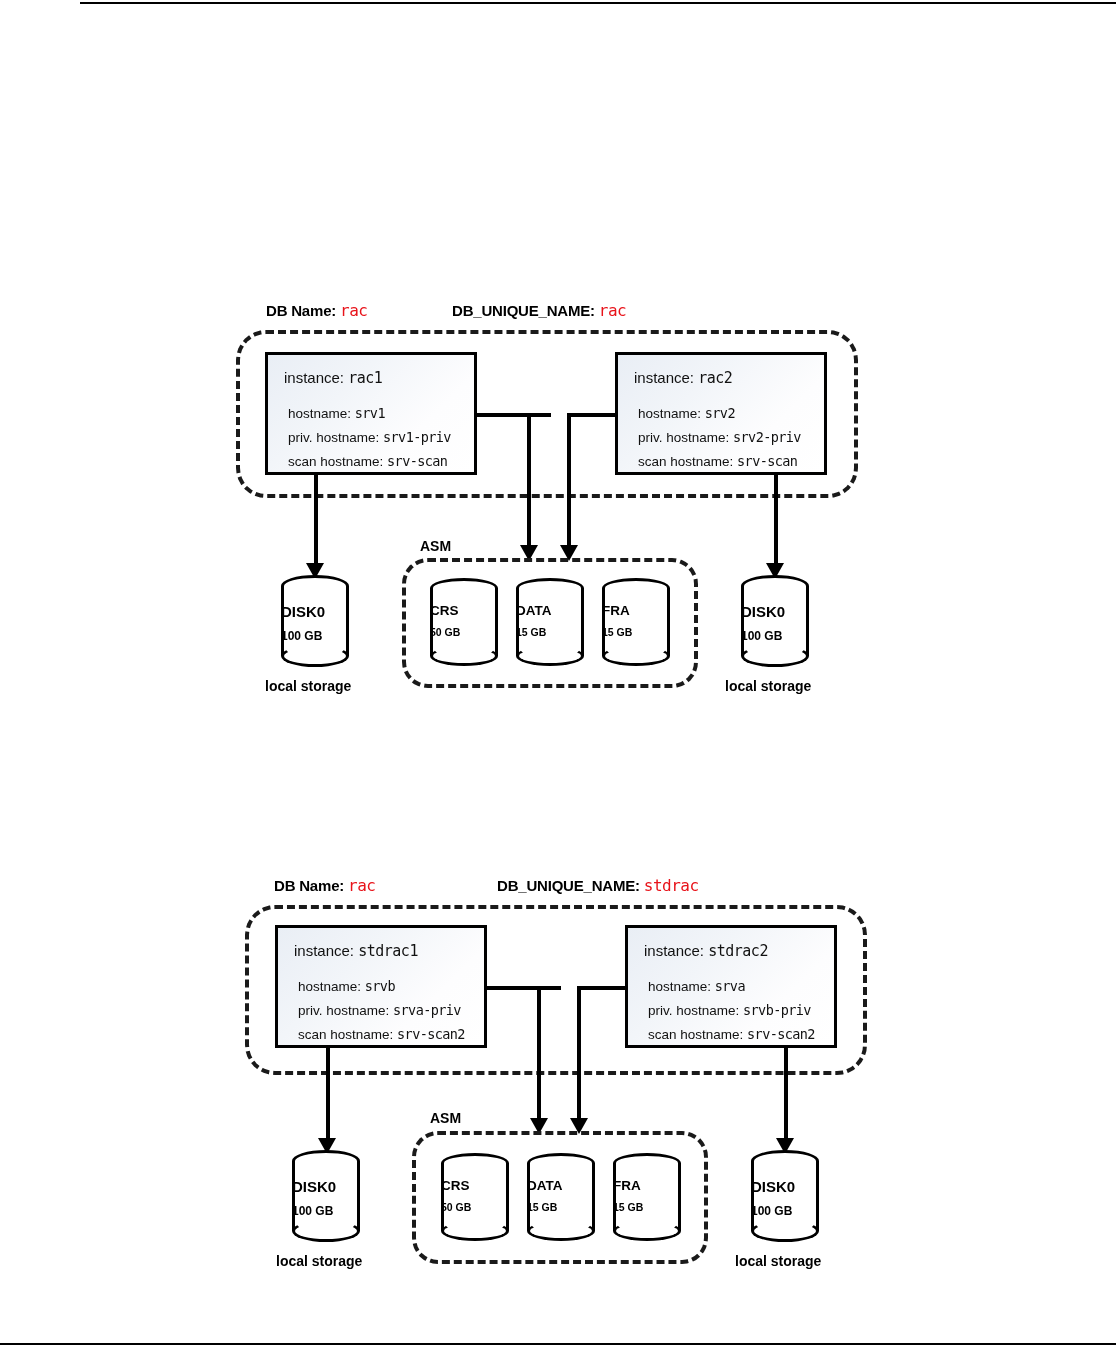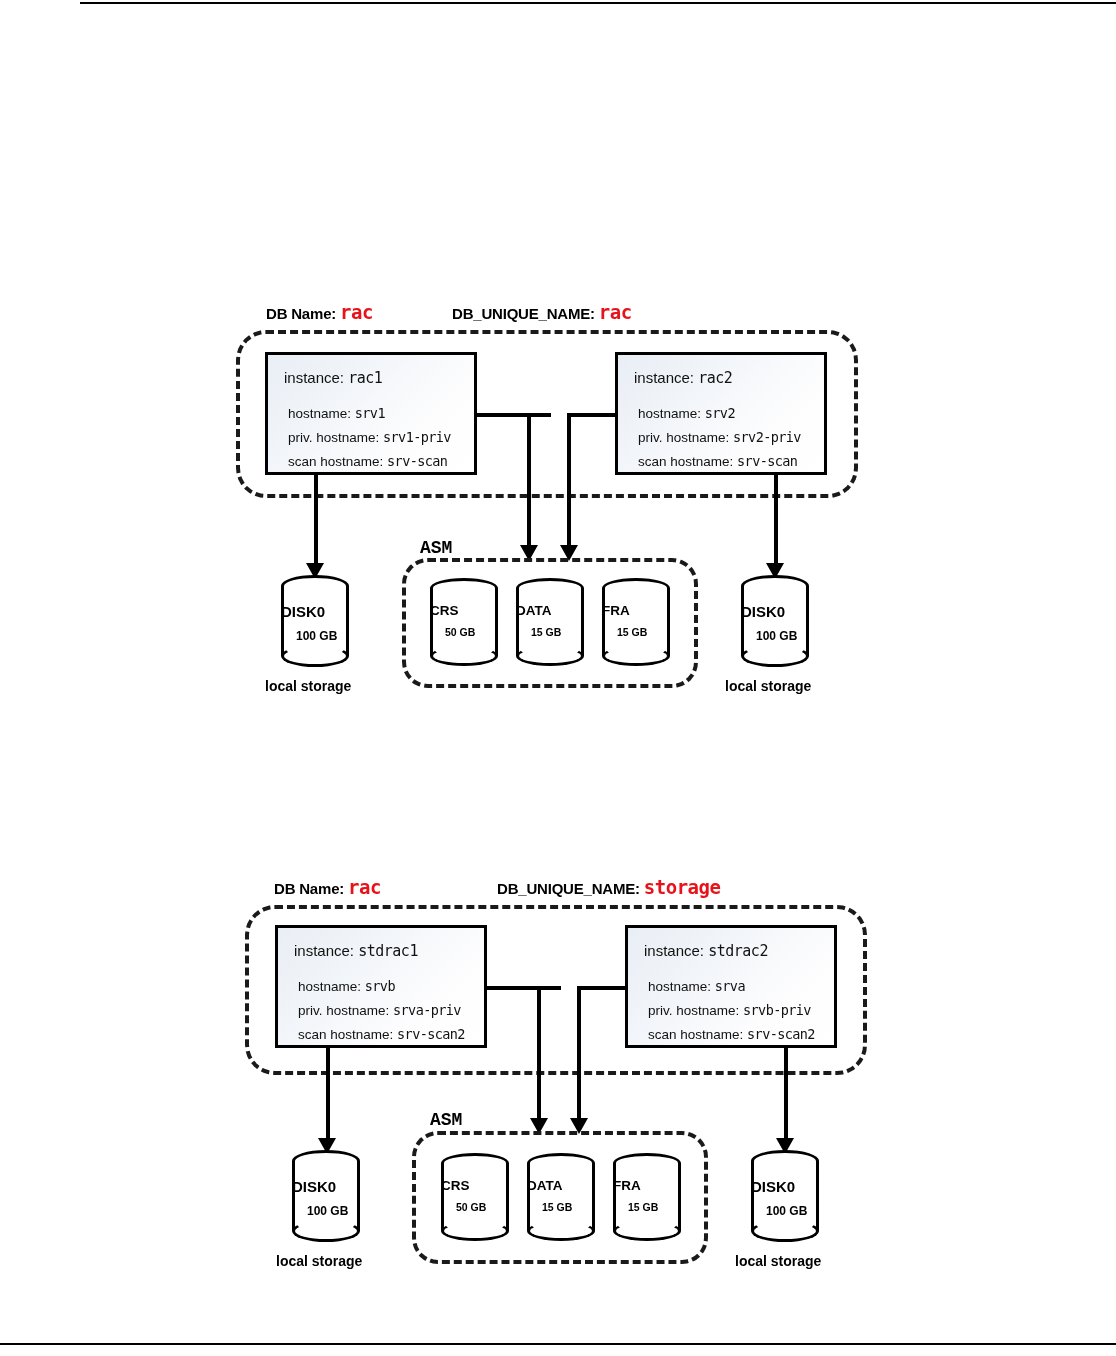--- a/index.html
+++ b/index.html
@@ -34,22 +34,22 @@
     position: absolute;
     white-space: nowrap;
     font-size: 15px;
     font-weight: bold;
     color: #000000;
     letter-spacing: -0.2px;
   }
   .hdr .val {
     font-family: "DejaVu Sans Mono", "Liberation Mono", monospace;
     color: #e8131a;
-    font-weight: bold;
-    font-size: 19px;
+    font-weight: normal;
+    font-size: 16px;
     letter-spacing: -0.5px;
   }
 
   
   .cluster {
     position: absolute;
     border: 4px dashed #1a1a1a;
     border-radius: 30px;
     box-sizing: border-box;
     background: transparent;
@@ -110,25 +110,24 @@
 
   
   .asm-group {
     position: absolute;
     border: 4px dashed #1a1a1a;
     border-radius: 26px;
     box-sizing: border-box;
   }
   .asm-label {
     position: absolute;
-    font-size: 18px;
+    font-size: 14px;
     font-weight: bold;
     color: #000000;
     white-space: nowrap;
-    font-family: Liberation Mono, monospace;
   }
 
   
   .cyl {
     position: absolute;
   }
   .cyl .body {
     position: absolute;
     left: 0;
     box-sizing: border-box;
@@ -155,21 +154,20 @@
     font-weight: bold;
     color: #000000;
     line-height: 1.1;
   }
   .cyl .size {
     font-size: 12px;
     font-weight: bold;
     color: #000000;
     margin-top: 9px;
     line-height: 1.1;
-    margin-left: 15px;
   }
   .cyl .name.small { font-size: 13.5px; }
   .cyl .size.small { font-size: 10.5px; margin-top: 8px; }
 
   .storage-label {
     position: absolute;
     font-size: 14px;
     font-weight: bold;
     color: #000000;
     white-space: nowrap;
@@ -304,21 +302,21 @@
 </div>
 
 <div class="diagram" style="top:0;">
 
   <div class="hdr" style="left:274px; top:876px;">
     <span>DB Name:</span>
     <span class="val">rac</span>
   </div>
   <div class="hdr" style="left:497px; top:876px;">
     <span>DB_UNIQUE_NAME:</span>
-    <span class="val">storage</span>
+    <span class="val">stdrac</span>
   </div>
 
   <div class="cluster" style="left:245px; top:905px; width:622px; height:170px;"></div>
 
   <div class="inst-box" style="left:275px; top:925px; width:212px; height:123px;">
     <div class="inst-title">
       <span>instance:</span>
       <span class="mono">stdrac1</span>
     </div>
     <div class="inst-line">

